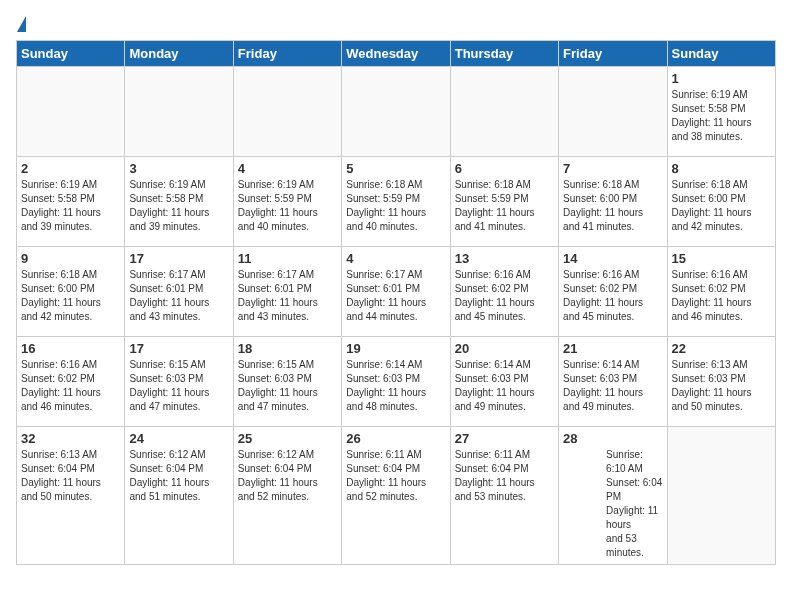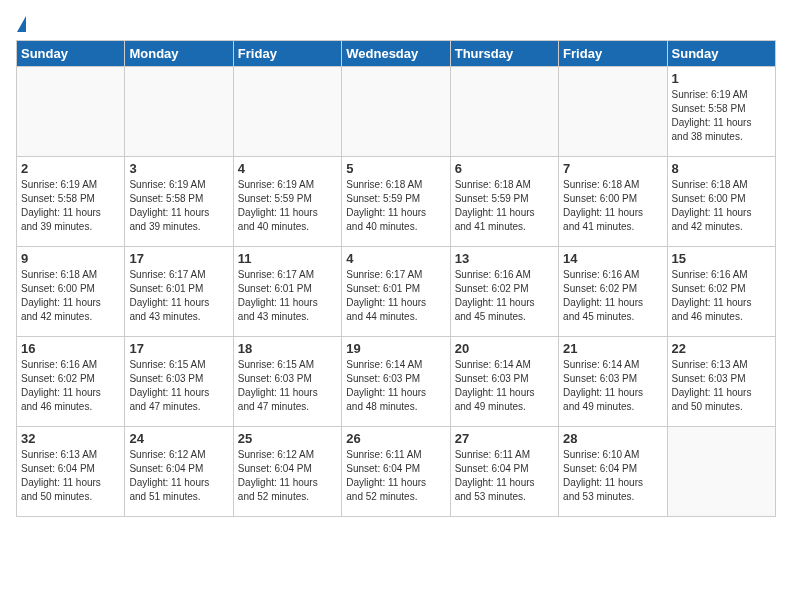--- a/index.html
+++ b/index.html
@@ -317,21 +317,21 @@
         </td>
         <td>
           <span class="day-number">27</span>
           <div class="day-info" style="white-space: pre-line;">Sunrise: 6:11 AM
 Sunset: 6:04 PM
 Daylight: 11 hours
 and 53 minutes.</div>
         </td>
         <td>
           <span class="day-number">28</span>
-          <div class="day-info" style="white-space: pre-line;">Sunrise: 6:10 AM
+          <div class="day-info" style="white-space: pre-line; margin-left: 43px;">Sunrise: 6:10 AM
 Sunset: 6:04 PM
 Daylight: 11 hours
 and 53 minutes.</div>
         </td>
         <td class="empty-cell"></td>
       </tr>
     </tbody>
 </table>
 
 </body></html>

